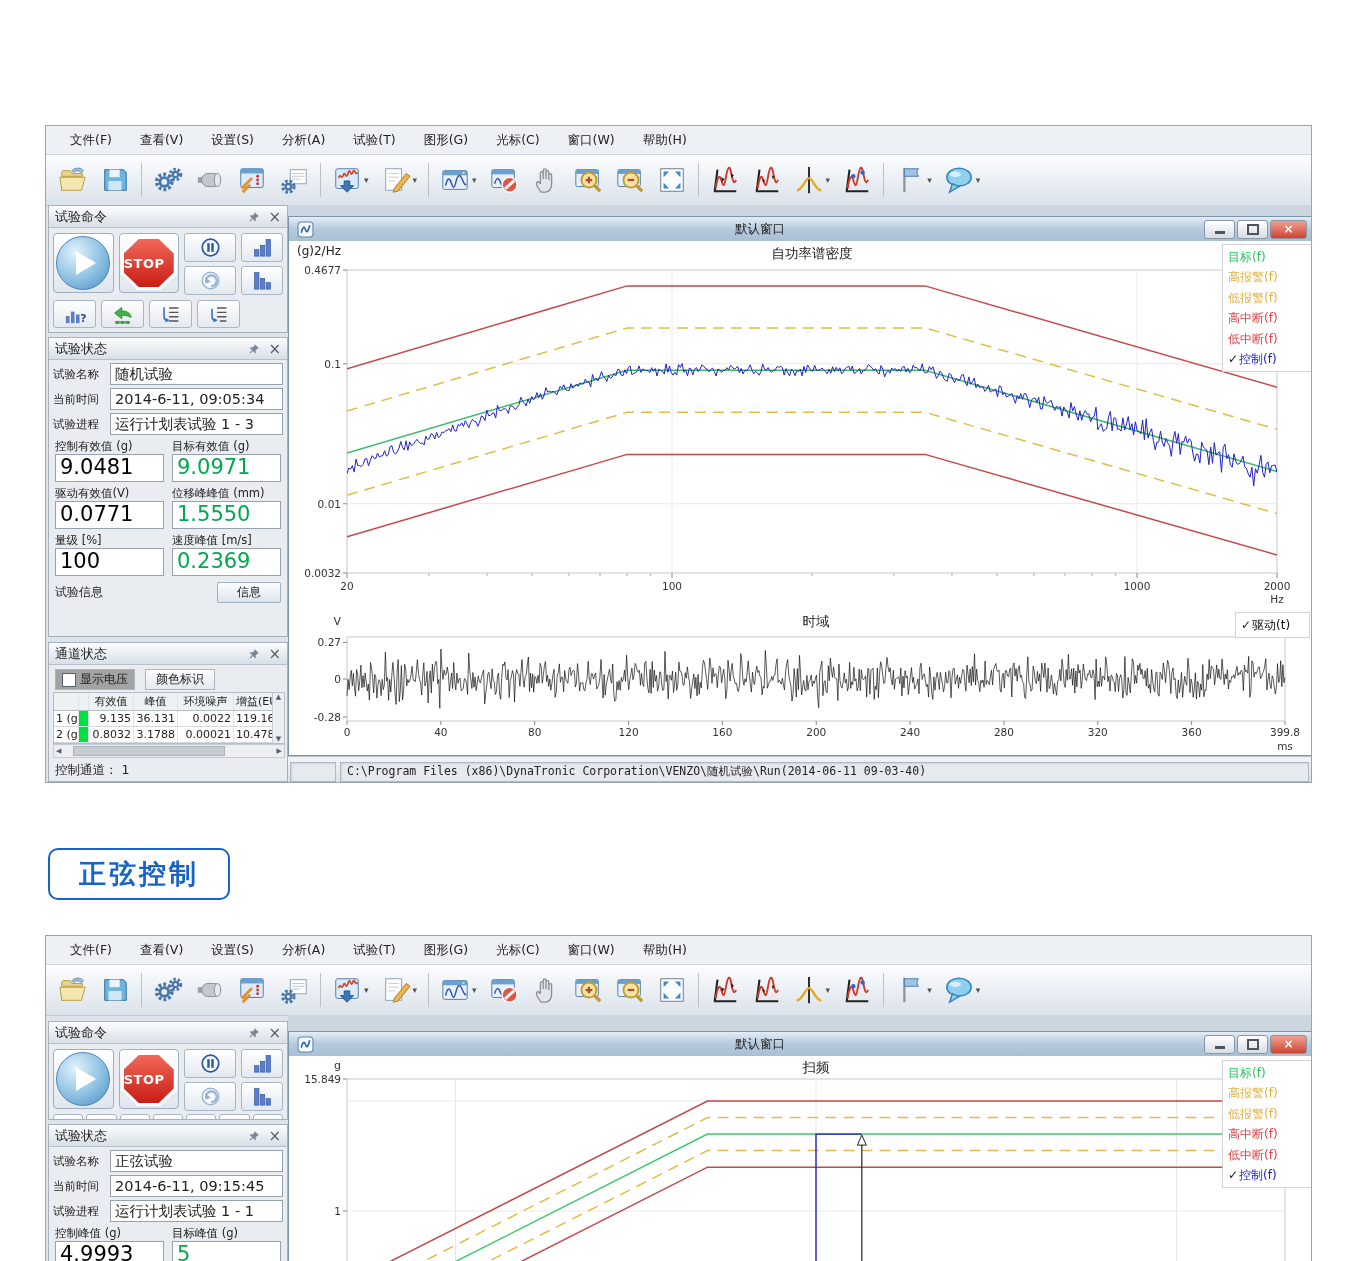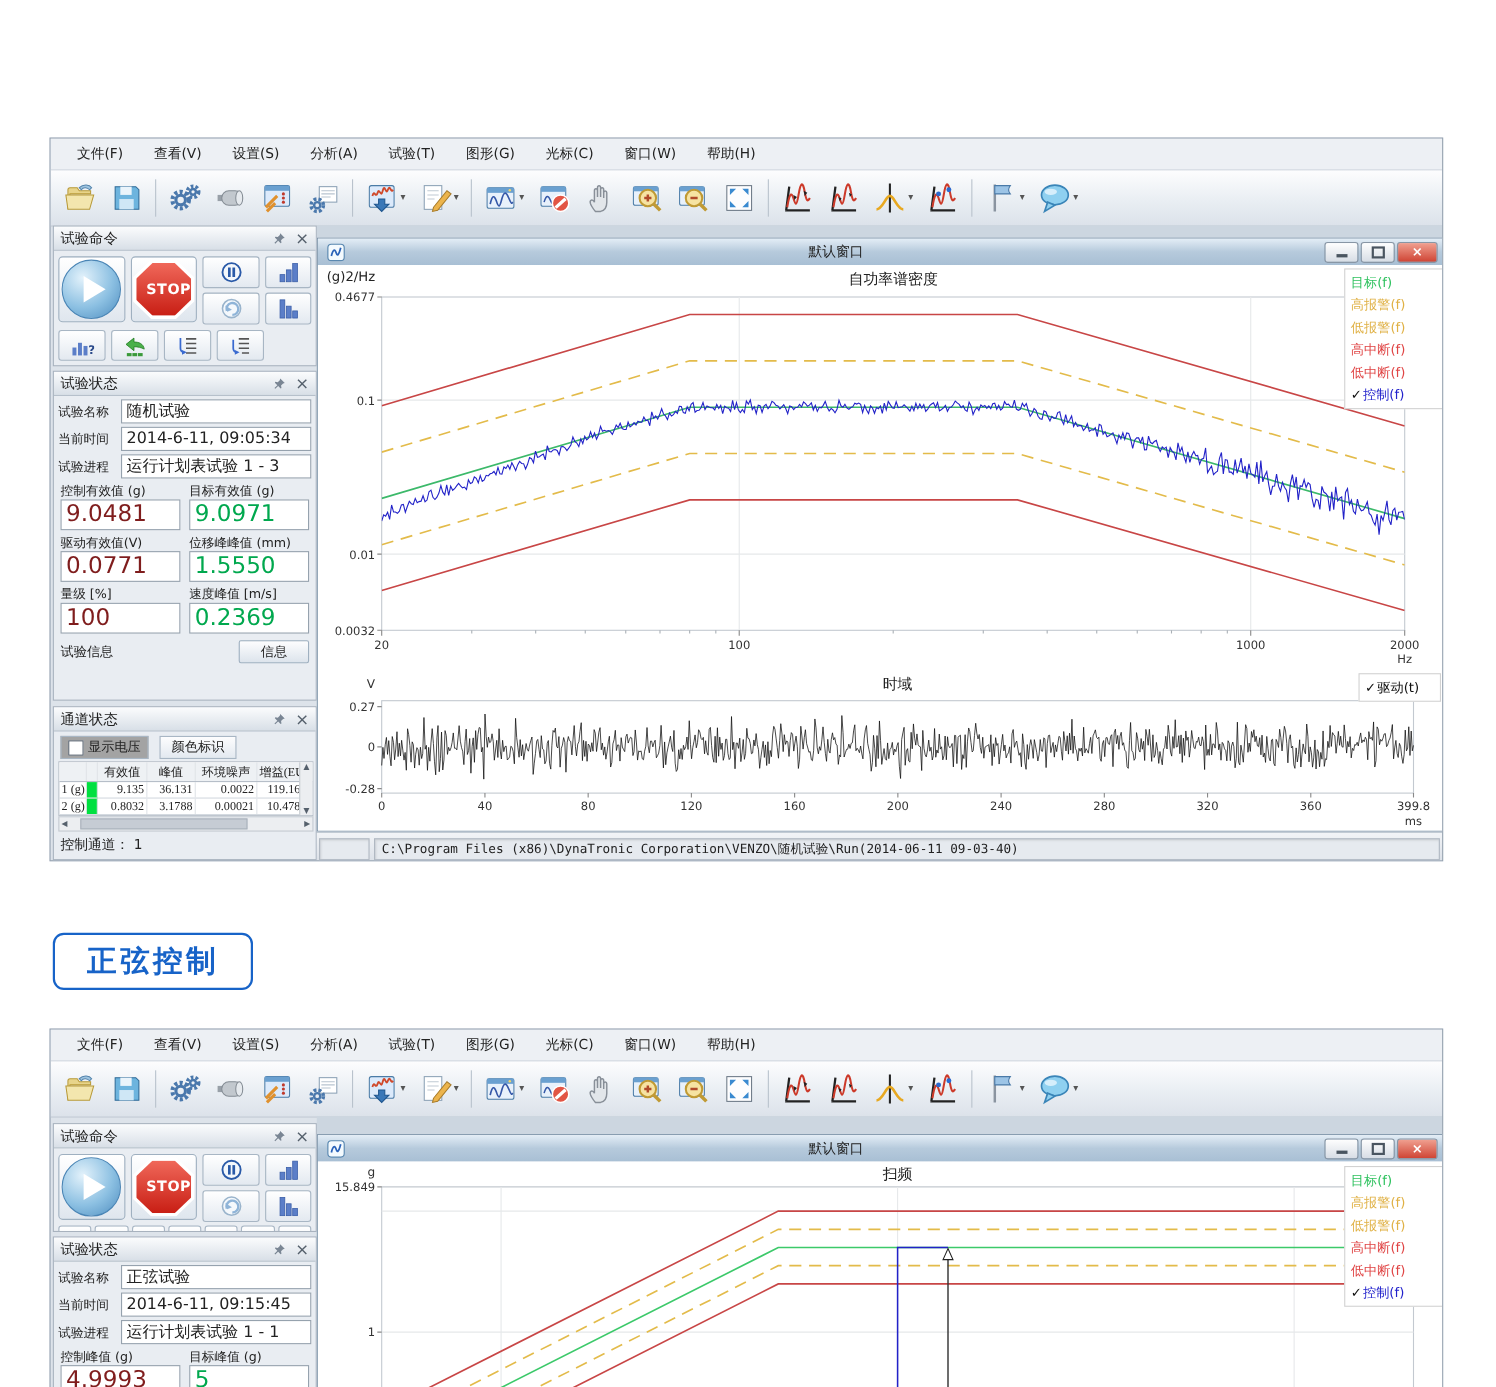--- a/index.html
+++ b/index.html
@@ -34,54 +34,54 @@
   .pclose{font-size:15px;color:#55606c;line-height:12px;}
   .cmdrow1{display:flex;gap:5px;padding:5px 4px 2px 4px;}
   .bigbtn{width:62px;height:58px;background:linear-gradient(#ffffff,#dfe6ee);border:1px solid #9fb0c0;border-radius:4px;
           display:flex;align-items:center;justify-content:center;}
   .playcirc{width:52px;height:52px;border-radius:50%;display:flex;align-items:center;justify-content:center;
             background:radial-gradient(circle at 35% 30%,#e3f2fb,#8cc0e2 55%,#4d8cbf);border:1px solid #4a85b5;}
   .playtri{width:0;height:0;border-left:20px solid #fff;border-top:12px solid transparent;border-bottom:12px solid transparent;margin-left:6px;}
   .oct1{width:56px;height:54px;background:#fff;clip-path:polygon(30% 0,70% 0,100% 30%,100% 70%,70% 100%,30% 100%,0 70%,0 30%);
         display:flex;align-items:center;justify-content:center;}
   .oct2{width:50px;height:48px;clip-path:polygon(30% 0,70% 0,100% 30%,100% 70%,70% 100%,30% 100%,0 70%,0 30%);
-        background:linear-gradient(#f0685a,#c81e14);display:flex;align-items:center;justify-content:flex-end;}
+        background:linear-gradient(#f0685a,#c81e14);display:flex;align-items:center;justify-content:flex-start;}
   .stoptxt{color:#fff;font-weight:bold;font-size:13px;letter-spacing:0.5px;}
   .cmdcol{display:flex;flex-direction:column;gap:4px;}
   .smbtn{width:50px;height:27px;background:linear-gradient(#ffffff,#e3e9f0);border:1px solid #a8b6c4;border-radius:3px;
          display:flex;align-items:center;justify-content:center;}
   .smbtn.narrow{width:40px;}
   .smbtn svg{width:23px;height:23px;}
   .cmdrow2{display:flex;gap:5px;padding:3px 4px;}
   .cmdrow2 .smbtn{width:41px;height:26px;}
   .cmdrow2b{display:flex;gap:3px;padding:3px 4px;}
   .cmdrow2b .smbtn{width:29px;height:24px;font-size:12px;color:#3355cc;}
   
   .srow{display:flex;align-items:center;margin:3px 4px 0;}
   .slab{width:57px;font-size:11.5px;flex:none;}
   .sval{flex:1;height:20px;background:#fff;border:1px solid #96a2ae;font-size:14.5px;line-height:20px;
         padding:0 4px;white-space:nowrap;overflow:hidden;}
   .mgrid{display:grid;grid-template-columns:1fr 1fr;gap:1px 8px;margin:3px 6px 0;}
   .mlab{font-size:11.5px;height:15px;line-height:16px;white-space:nowrap;overflow:hidden;}
-  .mval{height:26px;background:#fff;border:1px solid #96a2ae;font-size:21px;line-height:25px;padding:0 4px;color:#7f1d1d;margin-bottom:2px;}
+  .mval{height:26px;background:#fff;border:1px solid #96a2ae;font-size:21px;line-height:25px;padding:0 4px;color:#000000;margin-bottom:2px;}
   .mval.green{color:#00a84e;}
   .tgrid{display:grid;grid-template-columns:1fr 1fr 1.08fr;gap:1px 5px;margin:2px 6px 0;}
   .tlab{font-size:11.5px;height:14px;line-height:15px;white-space:nowrap;}
   .tval{height:22px;background:#fff;border:1px solid #96a2ae;font-size:15.5px;line-height:21px;padding:0 2px;}
   .inforow{display:flex;align-items:center;margin:4px 6px 0;}
   .inforow .slab{flex:1;font-size:12px;}
   .infobtn{width:62px;height:19px;background:linear-gradient(#fdfdfe,#dde4ec);border:1px solid #9fb0c0;border-radius:2px;
            font-size:12px;display:flex;align-items:center;justify-content:center;}
   
   .chctl{display:flex;align-items:center;margin:4px 6px 2px;gap:10px;}
   .chk{width:12px;height:12px;border:1px solid #5a6470;background:#fff;flex:none;}
   .chkbtn{font-size:12px;border:1px solid #a8b6c4;background:linear-gradient(#fdfdfe,#e3e9f0);padding:1px 10px;}
   .chtable{margin:2px 2px 0 4px;border:1px solid #b6bec8;background:#fff;font-size:11px;position:relative;}
   .chrow{display:grid;grid-template-columns:25px 10px 45px 44px 56px 42px;border-bottom:1px solid #d4dae0;}
-  .chrow div{padding:1px 2px;text-align:right;white-space:nowrap;overflow:hidden;border-right:1px solid #e0e4e8;font-family:Liberation Serif, serif;}
+  .chrow div{padding:1px 2px;text-align:right;white-space:nowrap;overflow:hidden;border-right:1px solid #e0e4e8;}
   .chrow.hdr{background:#eef1f4;font-weight:normal;border-bottom:1px solid #b6bec8;}
   .chrow.hdr div{text-align:center;}
   .chswatch{background:#00e040;}
   .vscr{position:absolute;right:0;top:0;bottom:0;width:11px;background:#eceef1;border-left:1px solid #c8ccd2;
         display:flex;flex-direction:column;justify-content:space-between;align-items:center;font-size:7px;color:#55606c;}
   .hscroll{height:12px;margin:0 2px 0 4px;background:#eceef1;border:1px solid #c4cad2;display:flex;align-items:center;font-size:7px;color:#55606c;}
   .hthumb{height:8px;flex:0 0 150px;background:#c6ccd4;border:1px solid #aab2bc;margin-left:10px;}
   .harr{padding:0 2px;}
   .chfoot{font-size:12.5px;padding:4px 6px;}
   

